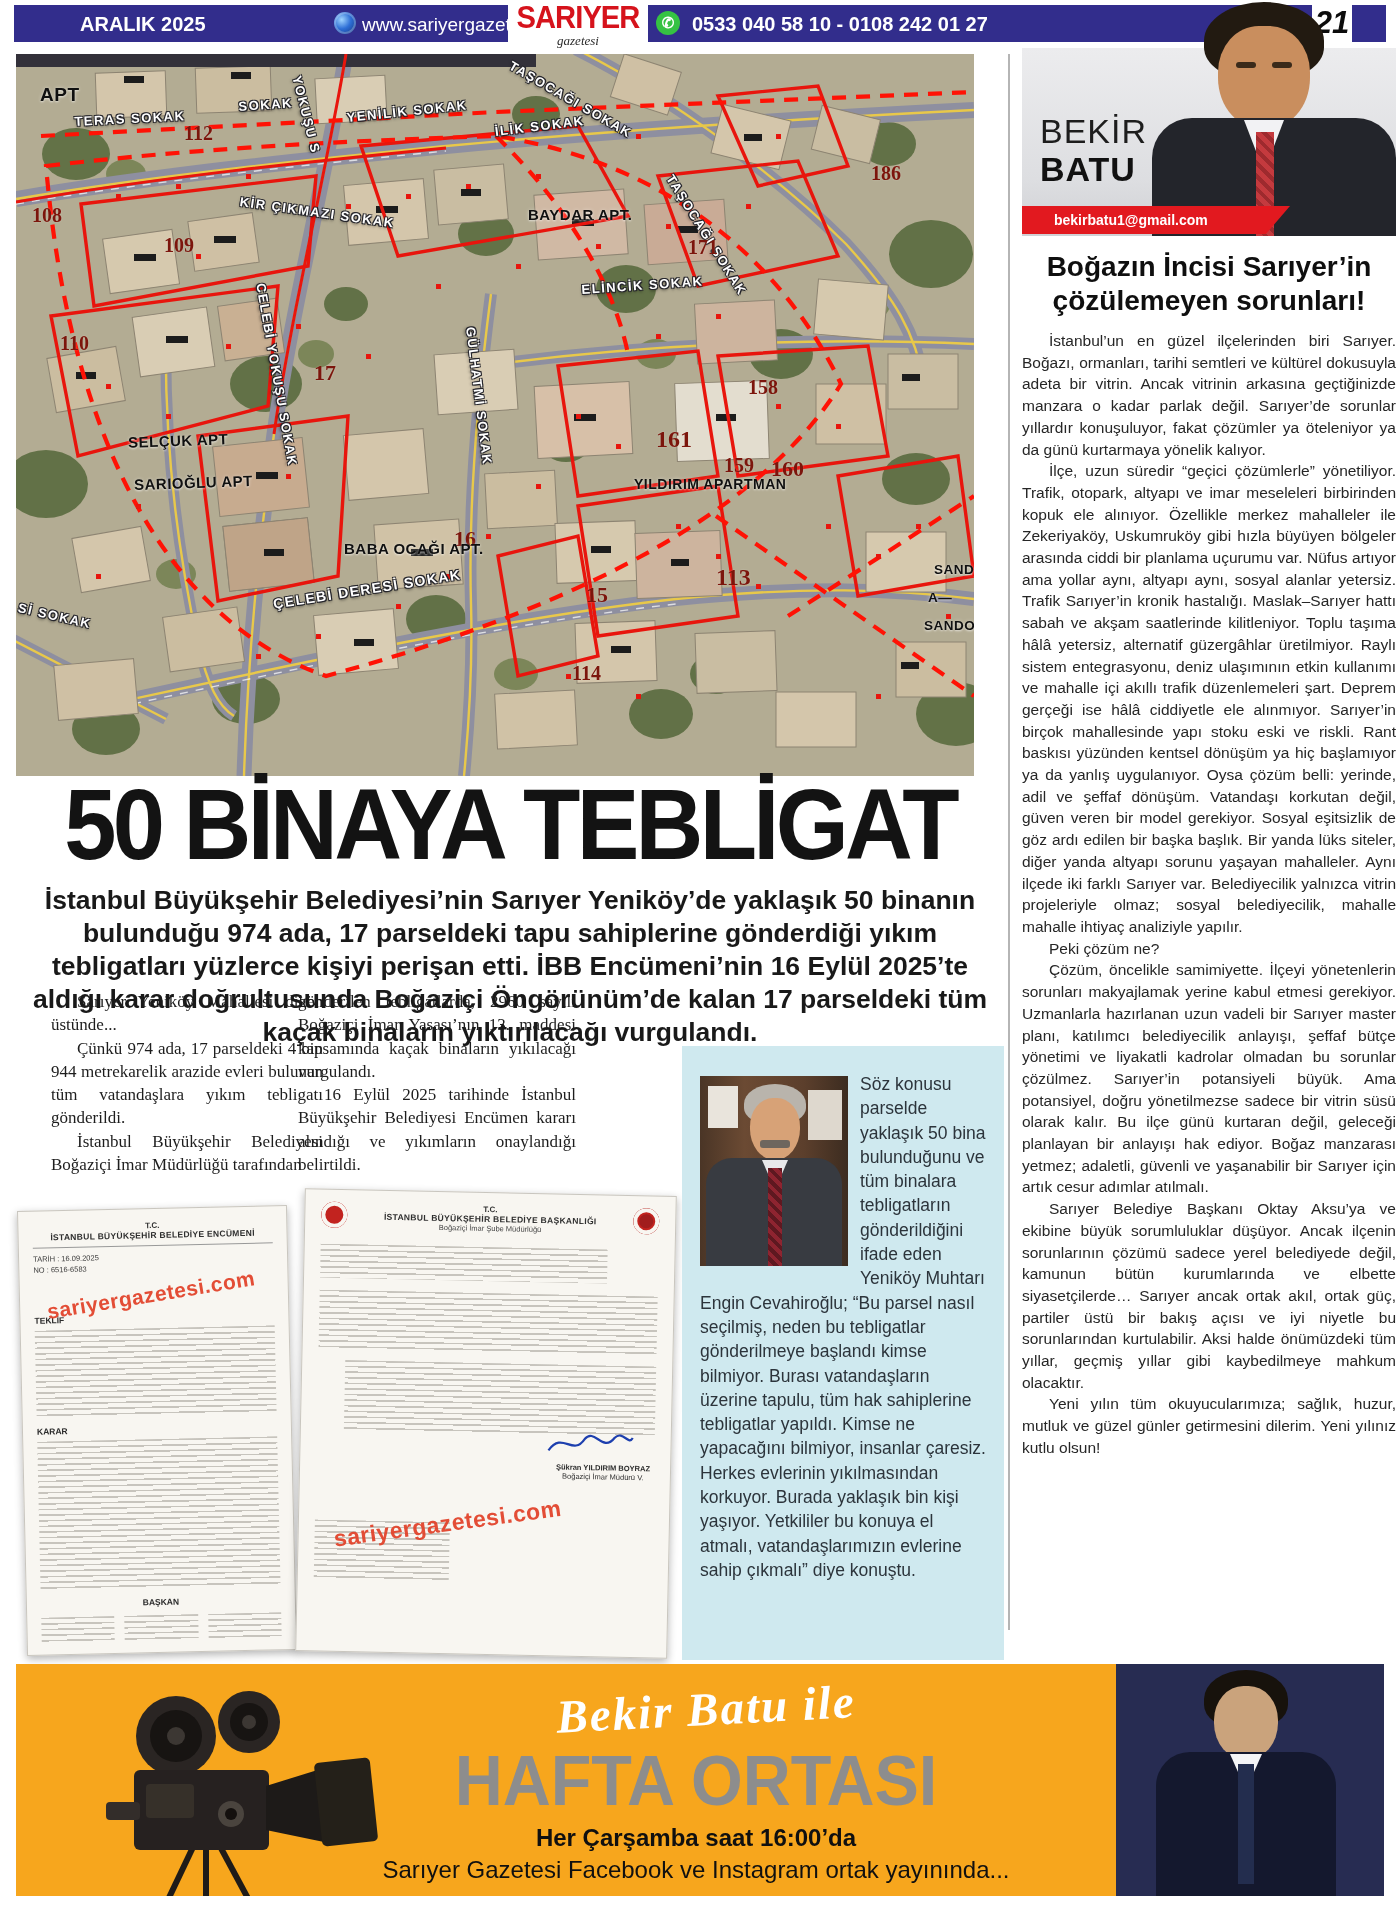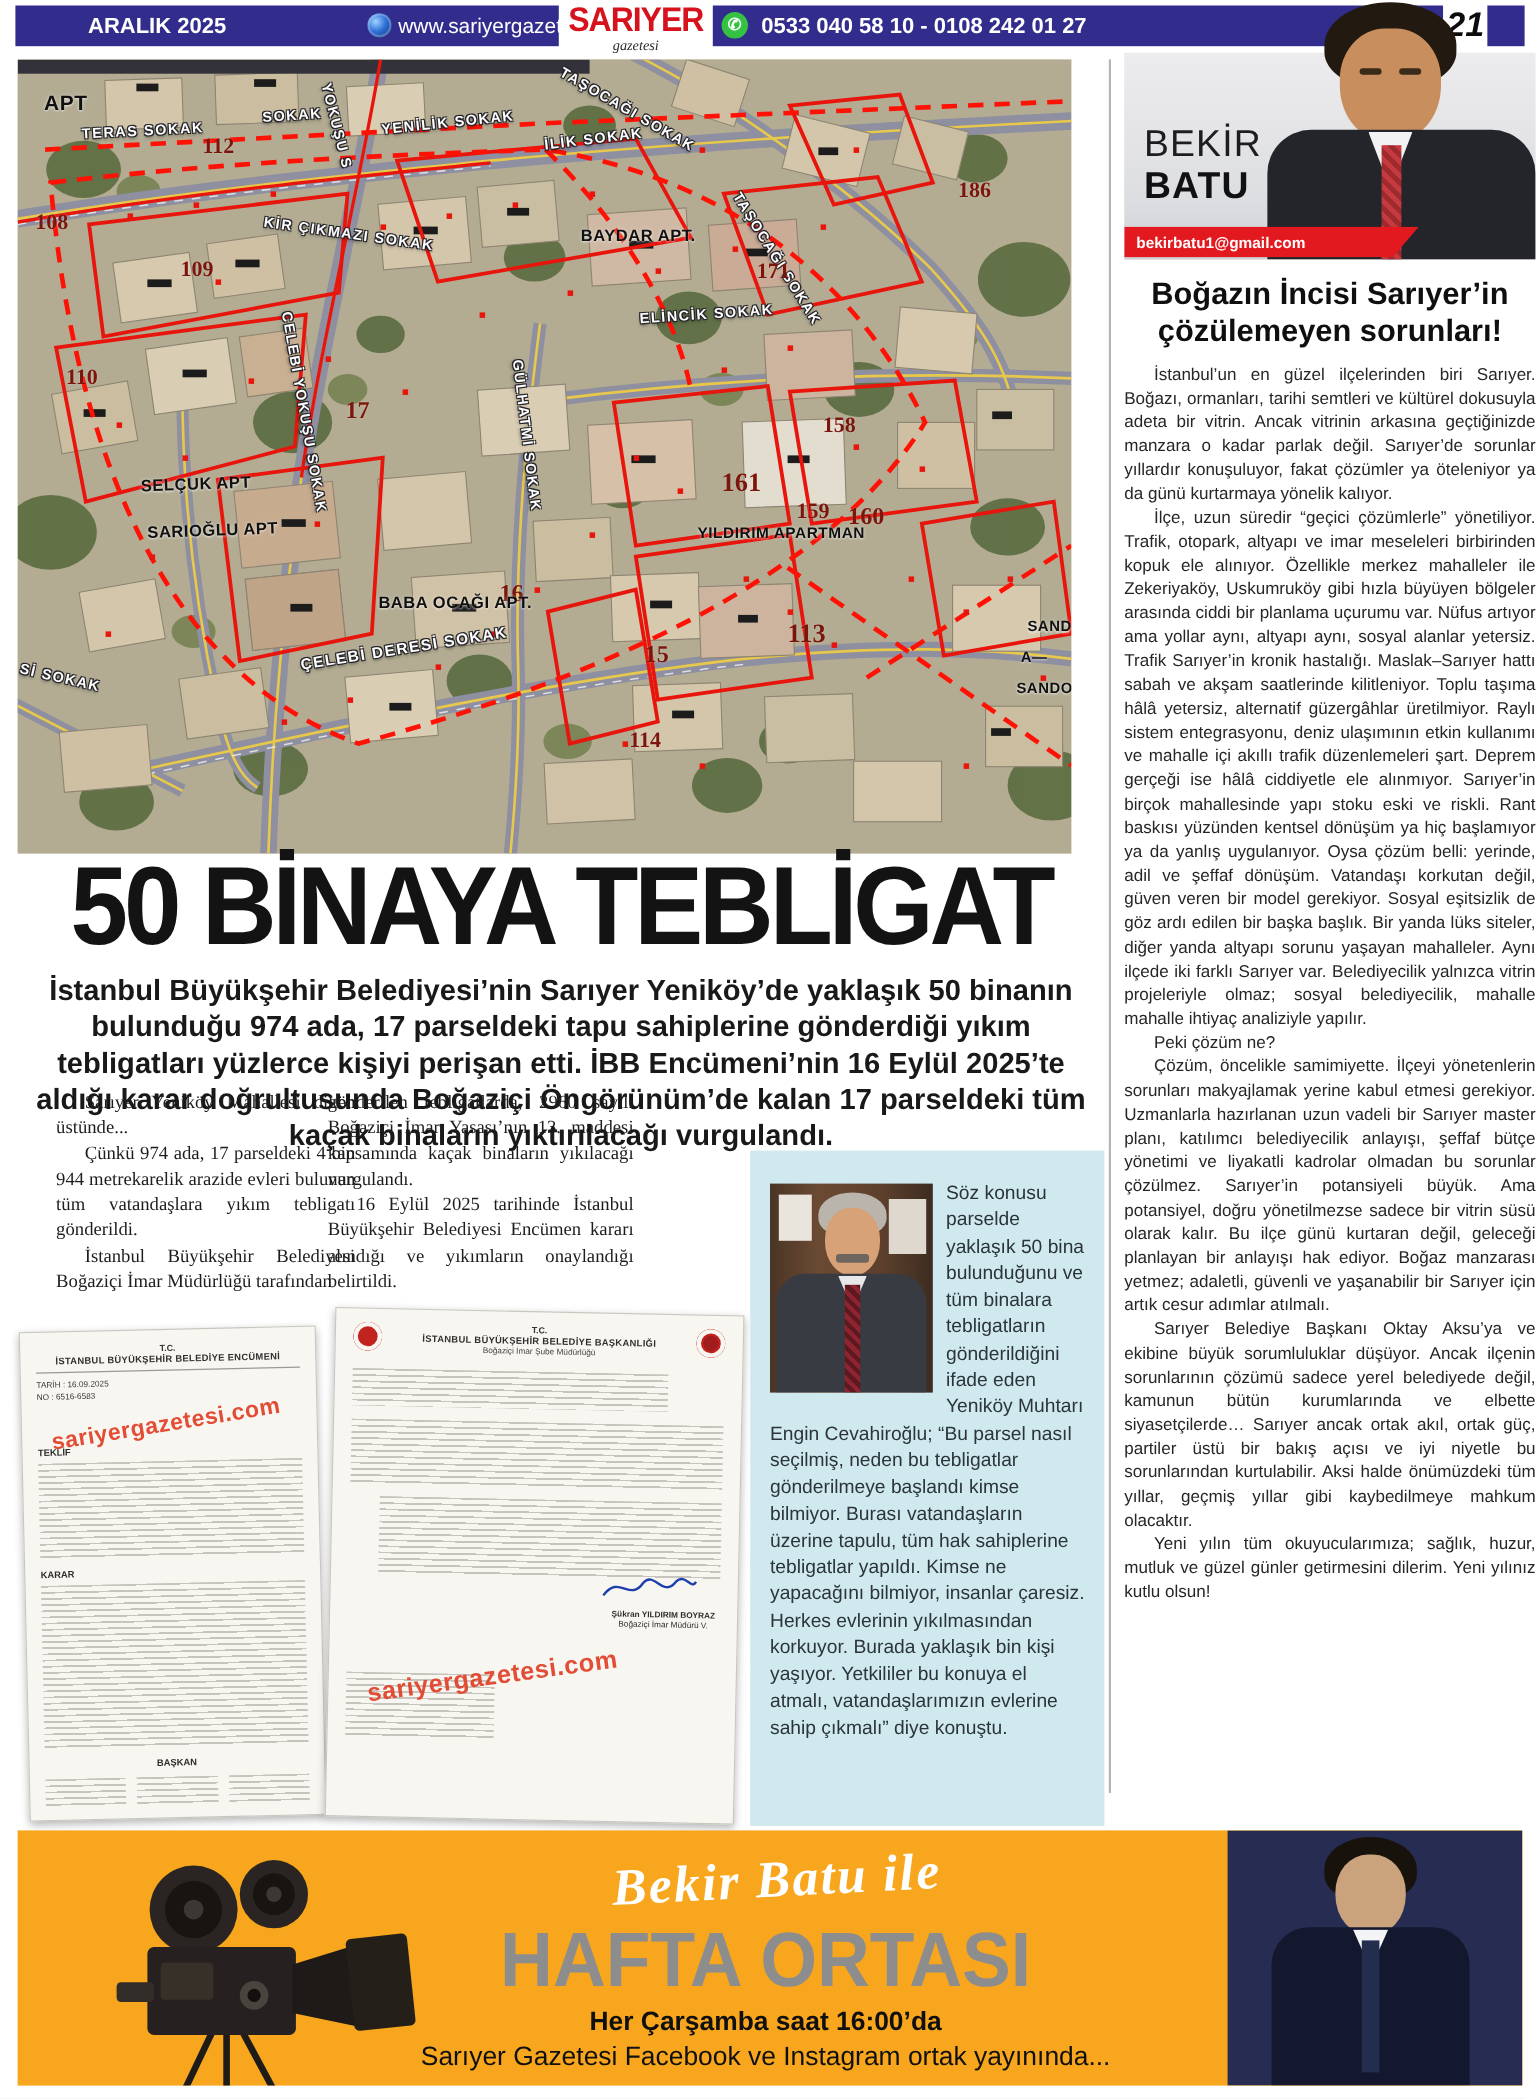--- a/index.html
+++ b/index.html
@@ -30,21 +30,21 @@
   .bl{position:absolute;font-weight:800;font-size:13.5px;color:#101010;letter-spacing:.5px;white-space:nowrap;
       text-shadow:0 1px 2px rgba(255,255,255,.55),0 0 4px rgba(255,255,255,.4);}
   
   .divider{position:absolute;left:1008px;top:54px;width:2px;height:1576px;background:#b5b5b5;}
   .colbox{position:absolute;left:1022px;top:48px;width:374px;height:188px;
           background:linear-gradient(180deg,#ececee 0%,#dddee1 70%,#cfd0d4 100%);}
   .cname1{position:absolute;left:1040px;top:112px;font-size:34px;font-weight:400;color:#1d1d1d;letter-spacing:1px;}
   .cname2{position:absolute;left:1040px;top:150px;font-size:34px;font-weight:800;color:#111;letter-spacing:1px;}
   .ribbon{position:absolute;left:1022px;top:206px;width:268px;height:28px;background:#e2191f;z-index:6;
           clip-path:polygon(0 0,100% 0,91% 100%,0 100%);color:#fff;font-size:14px;font-weight:700;
-          line-height:28px;padding-left:11px;box-sizing:border-box;}
+          line-height:28px;padding-left:32px;box-sizing:border-box;}
   .cphoto{position:absolute;left:1152px;top:0px;width:244px;height:236px;z-index:5;overflow:hidden;}
   .ctitle{position:absolute;left:1022px;top:250px;width:374px;text-align:center;font-size:28px;font-weight:800;
           color:#0f0f0f;line-height:34px;}
   .cbody{position:absolute;left:1022px;top:330px;width:374px;font-size:15.5px;line-height:21.7px;color:#262626;
          text-align:justify;}
   .cbody p{margin:0;text-indent:27px;}
   
   .headline{position:absolute;left:16px;top:772px;width:988px;text-align:center;font-size:101px;font-weight:900;
             color:#131313;letter-spacing:-4px;transform:scaleX(.93);transform-origin:50% 0;white-space:nowrap;line-height:104px;}
   .subhead{position:absolute;left:22px;top:884px;width:976px;text-align:center;font-size:26.5px;font-weight:800;
@@ -313,21 +313,21 @@
     <span class="st" style="left:498px;top:4px;transform:rotate(30deg);">TAŞOCAĞI SOKAK</span>
     <span class="st" style="left:225px;top:140px;transform:rotate(8deg);">KİR ÇIKMAZI SOKAK</span>
     <span class="st" style="left:660px;top:118px;transform:rotate(58deg);">TAŞOCAĞI SOKAK</span>
     <span class="st" style="left:565px;top:228px;transform:rotate(-4deg);">ELİNCİK SOKAK</span>
     <span class="st" style="left:252px;top:228px;transform:rotate(80deg);">CELEBİ YOKUŞU SOKAK</span>
     <span class="st" style="left:462px;top:272px;transform:rotate(83deg);">GÜLHATMİ SOKAK</span>
     <span class="st" style="left:256px;top:542px;transform:rotate(-9deg);font-size:14px;">ÇELEBİ DERESİ SOKAK</span>
     <span class="st" style="left:4px;top:546px;transform:rotate(13deg);">Sİ SOKAK</span>
     
     <span class="pn" style="left:168px;top:68px;">112</span>
-    <span class="pn" style="left:16px;top:137px;text-align:right;">108</span>
+    <span class="pn" style="left:16px;top:150px;text-align:right;">108</span>
     <span class="pn" style="left:148px;top:180px;">109</span>
     <span class="pn" style="left:44px;top:278px;">110</span>
     <span class="pn" style="left:298px;top:306px;font-size:22px;">17</span>
     <span class="pn" style="left:855px;top:108px;">186</span>
     <span class="pn" style="left:672px;top:182px;">171</span>
     <span class="pn" style="left:640px;top:372px;font-size:24px;">161</span>
     <span class="pn" style="left:755px;top:402px;font-size:22px;">160</span>
     <span class="pn" style="left:732px;top:322px;">158</span>
     <span class="pn" style="left:708px;top:400px;">159</span>
     <span class="pn" style="left:570px;top:528px;font-size:22px;">15</span>

